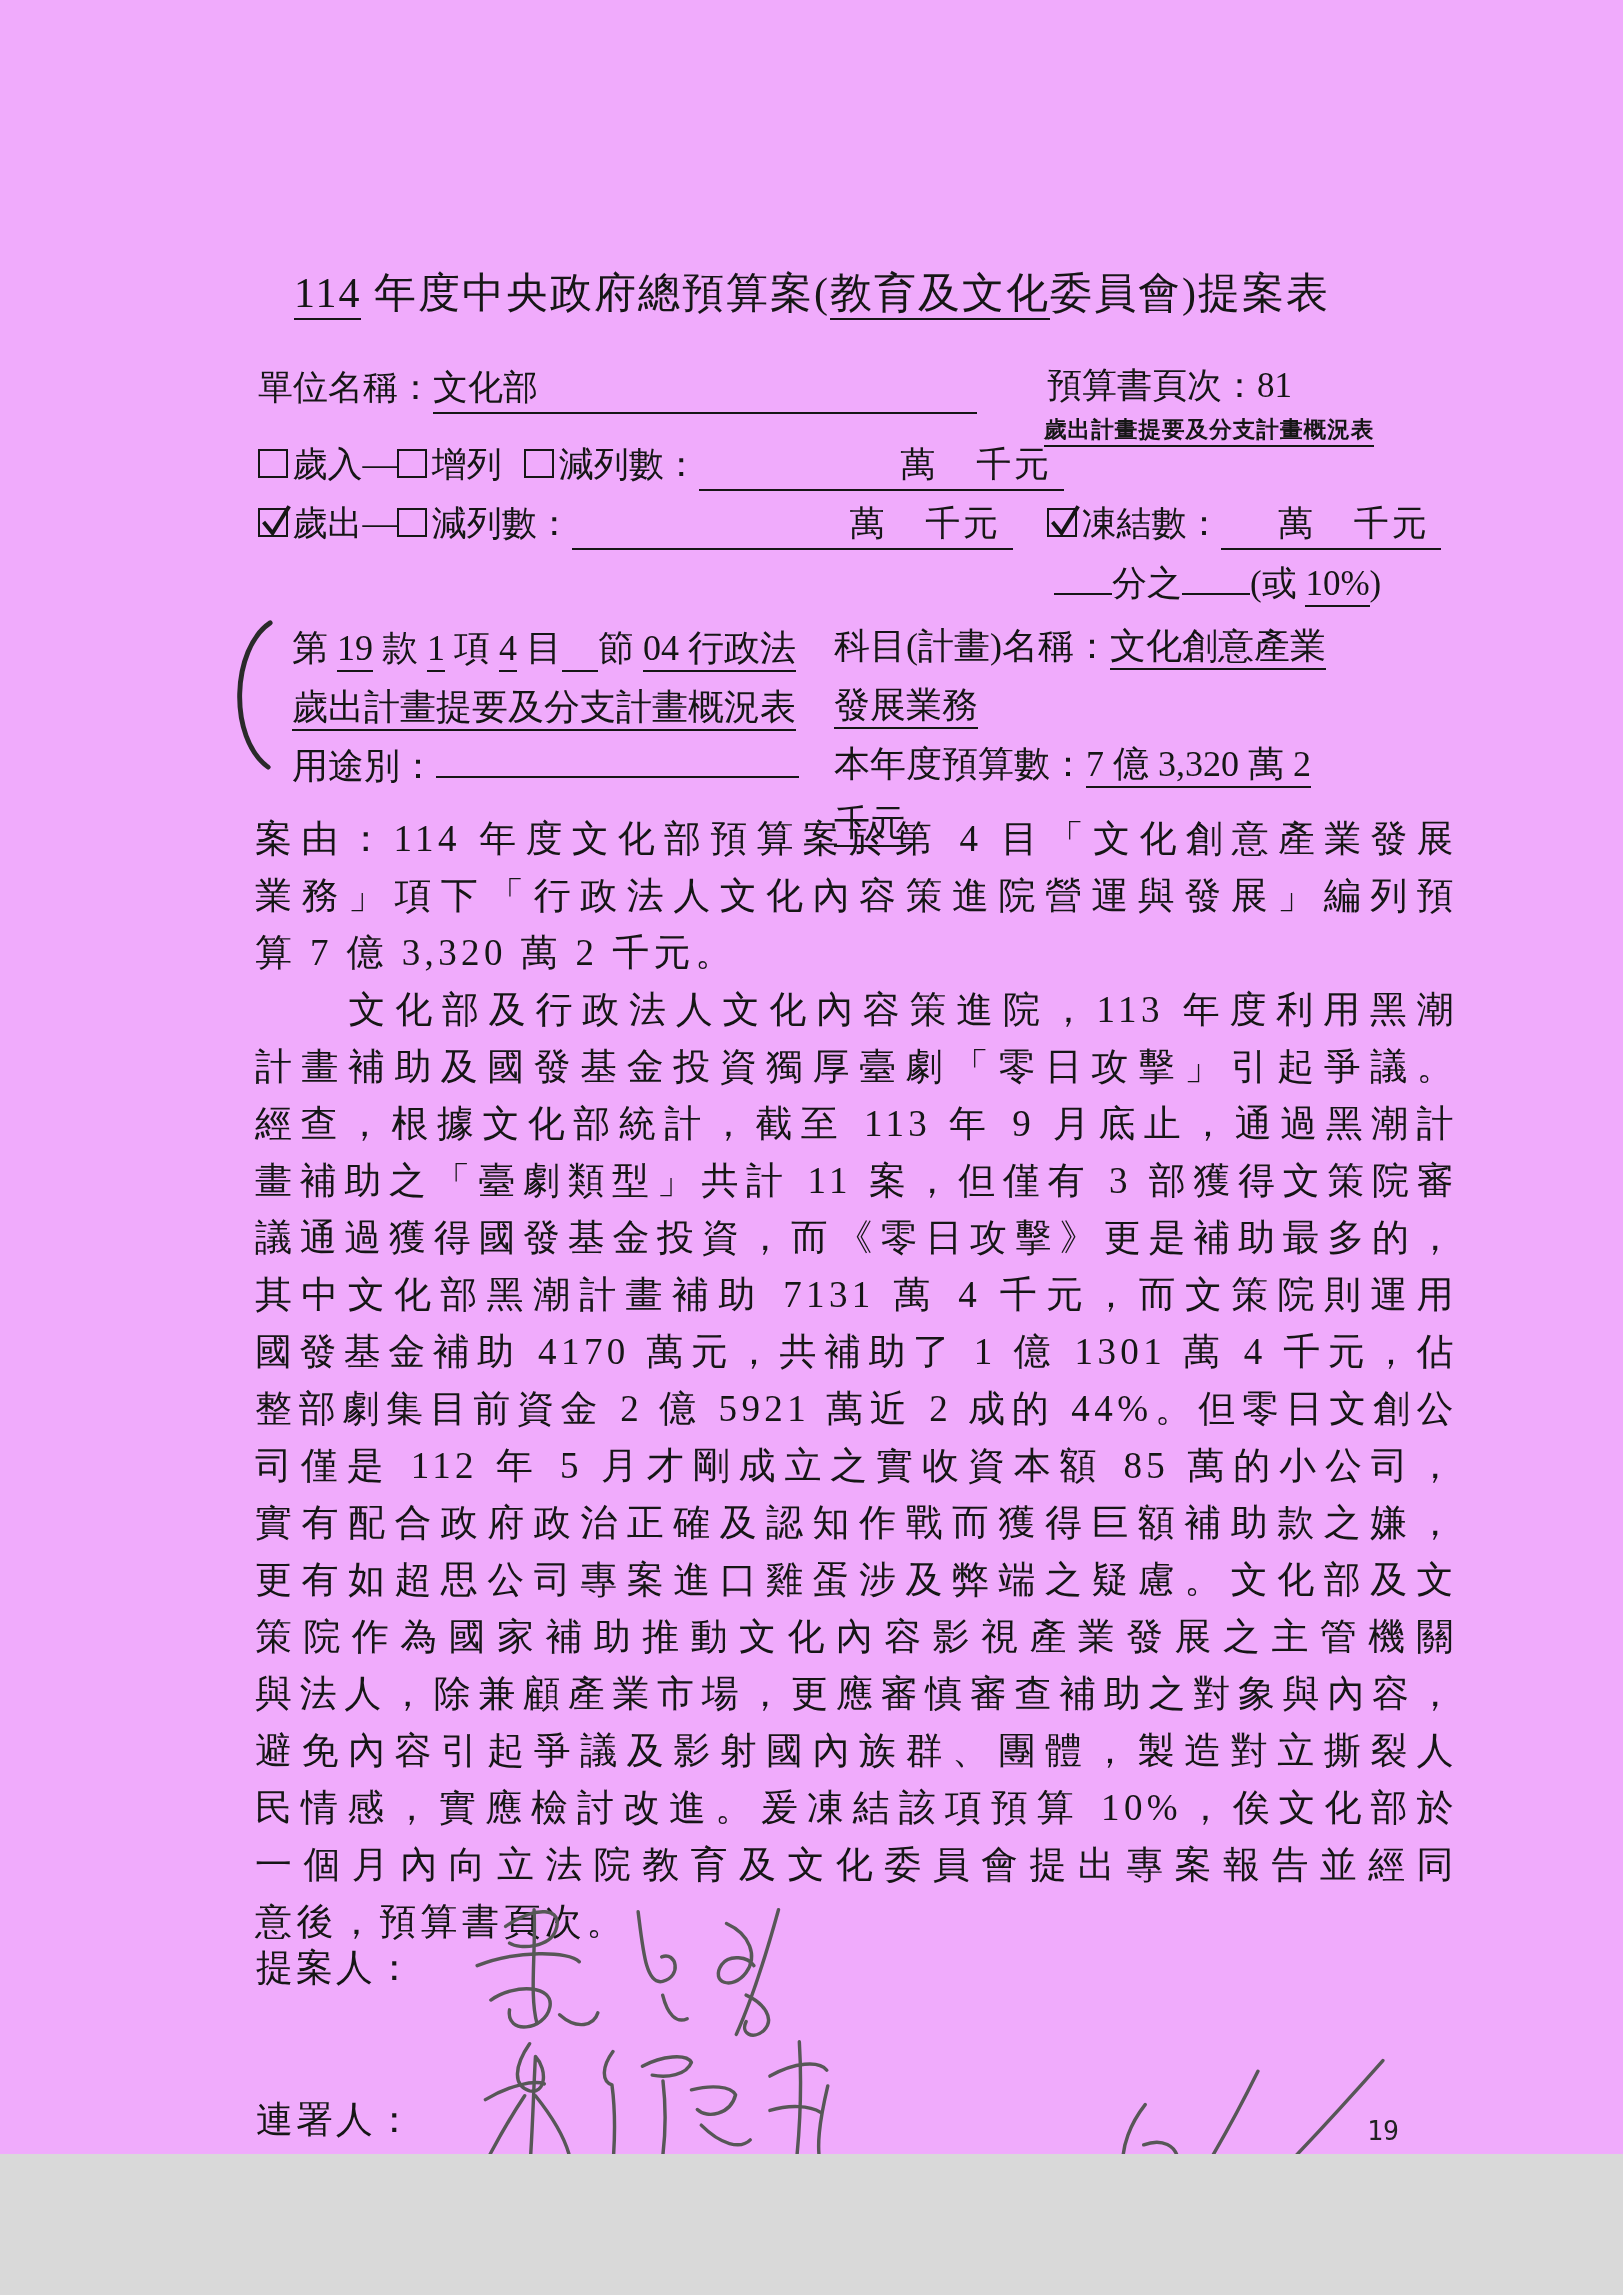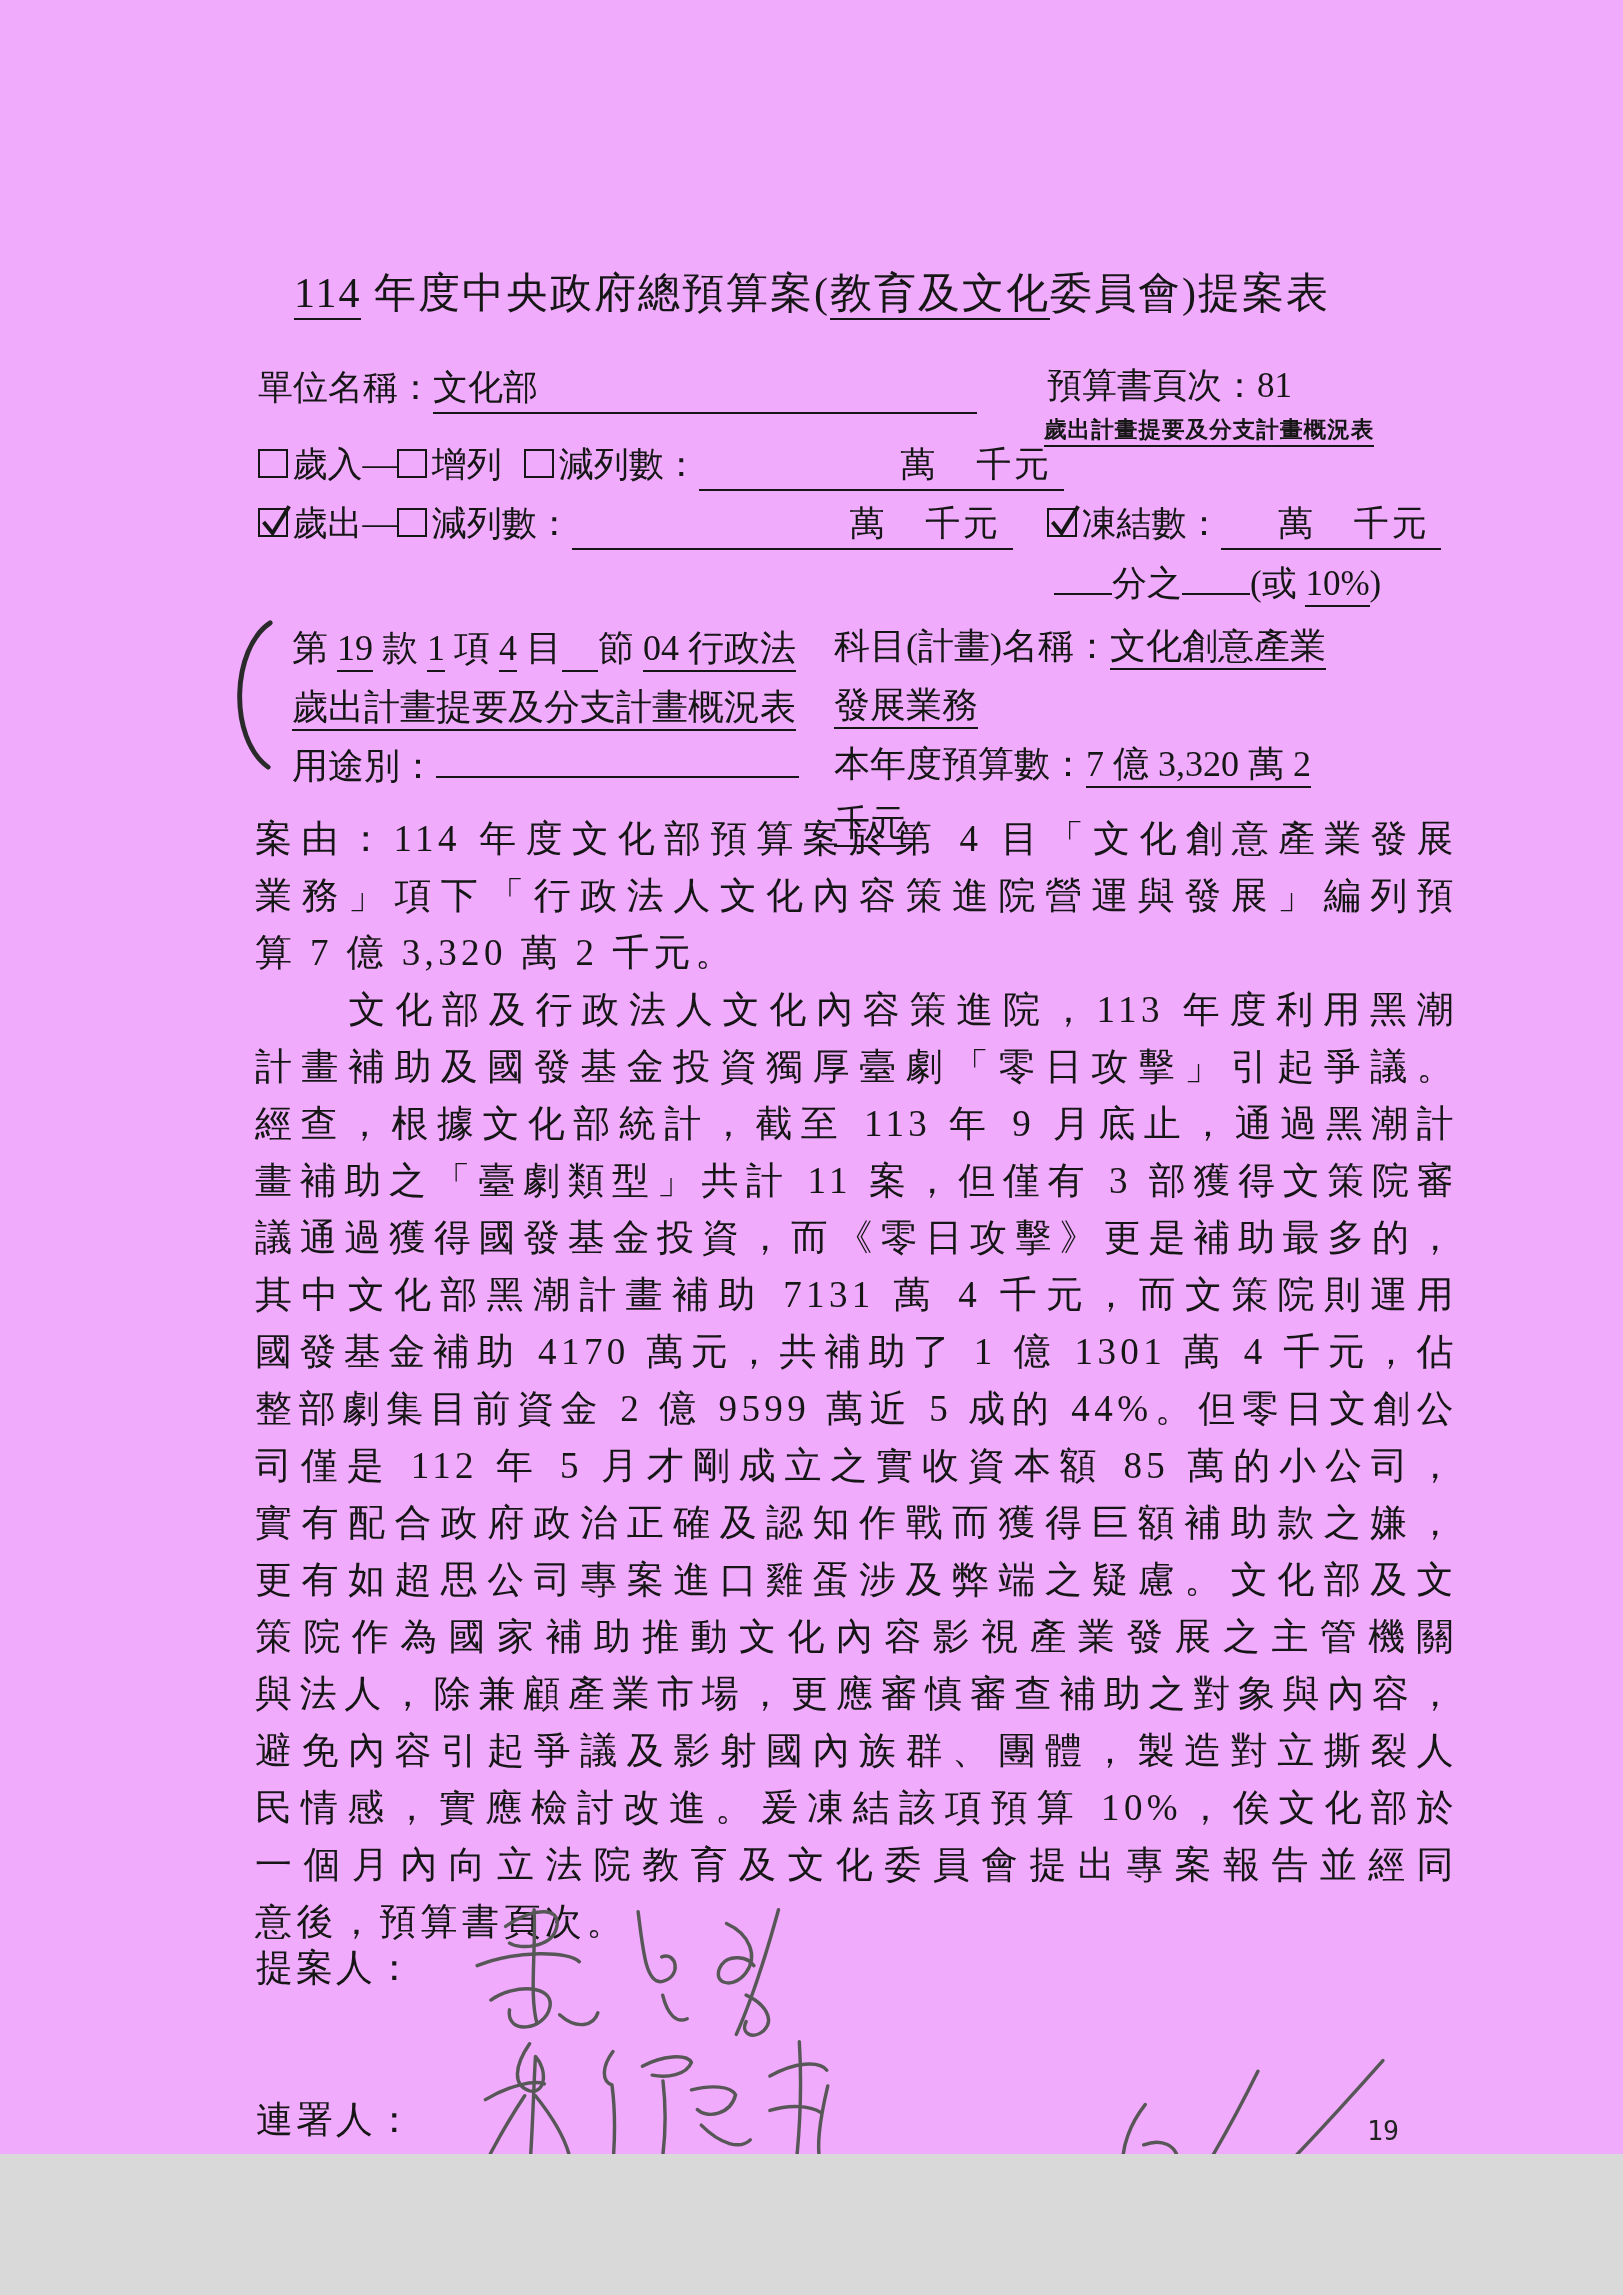--- a/index.html
+++ b/index.html
@@ -112,21 +112,21 @@
   <div class="bline">案由：114 年度文化部預算案於第 4 目「文化創意產業發展</div>
       <div class="bline">業務」項下「行政法人文化內容策進院營運與發展」編列預</div>
       <div class="bline short">算 7 億 3,320 萬 2 千元。</div>
       <div class="bline">　　文化部及行政法人文化內容策進院，113 年度利用黑潮</div>
       <div class="bline">計畫補助及國發基金投資獨厚臺劇「零日攻擊」引起爭議。</div>
       <div class="bline">經查，根據文化部統計，截至 113 年 9 月底止，通過黑潮計</div>
       <div class="bline">畫補助之「臺劇類型」共計 11 案，但僅有 3 部獲得文策院審</div>
       <div class="bline">議通過獲得國發基金投資，而《零日攻擊》更是補助最多的，</div>
       <div class="bline">其中文化部黑潮計畫補助 7131 萬 4 千元，而文策院則運用</div>
       <div class="bline">國發基金補助 4170 萬元，共補助了 1 億 1301 萬 4 千元，佔</div>
-      <div class="bline">整部劇集目前資金 2 億 9599 萬近 5 成的 44%。但零日文創公</div>
+      <div class="bline">整部劇集目前資金 2 億 5921 萬近 2 成的 44%。但零日文創公</div>
       <div class="bline">司僅是 112 年 5 月才剛成立之實收資本額 85 萬的小公司，</div>
       <div class="bline">實有配合政府政治正確及認知作戰而獲得巨額補助款之嫌，</div>
       <div class="bline">更有如超思公司專案進口雞蛋涉及弊端之疑慮。文化部及文</div>
       <div class="bline">策院作為國家補助推動文化內容影視產業發展之主管機關</div>
       <div class="bline">與法人，除兼顧產業市場，更應審慎審查補助之對象與內容，</div>
       <div class="bline">避免內容引起爭議及影射國內族群、團體，製造對立撕裂人</div>
       <div class="bline">民情感，實應檢討改進。爰凍結該項預算 10%，俟文化部於</div>
       <div class="bline">一個月內向立法院教育及文化委員會提出專案報告並經同</div>
       <div class="bline short">意後，預算書頁次。</div>
     </div>

